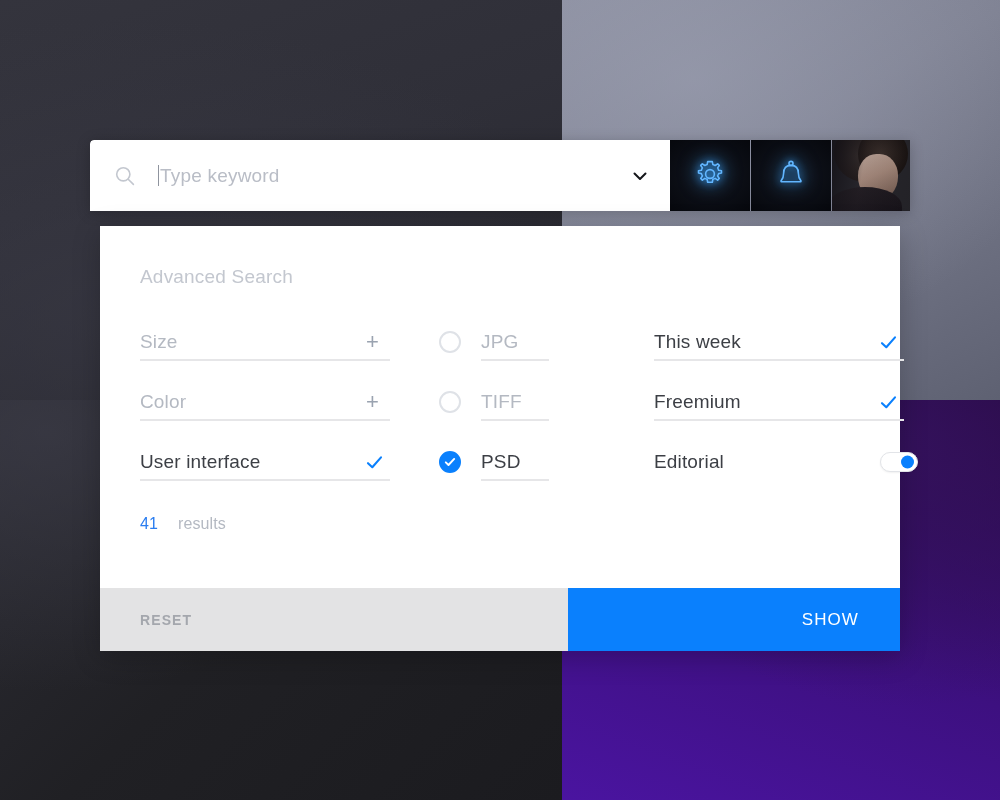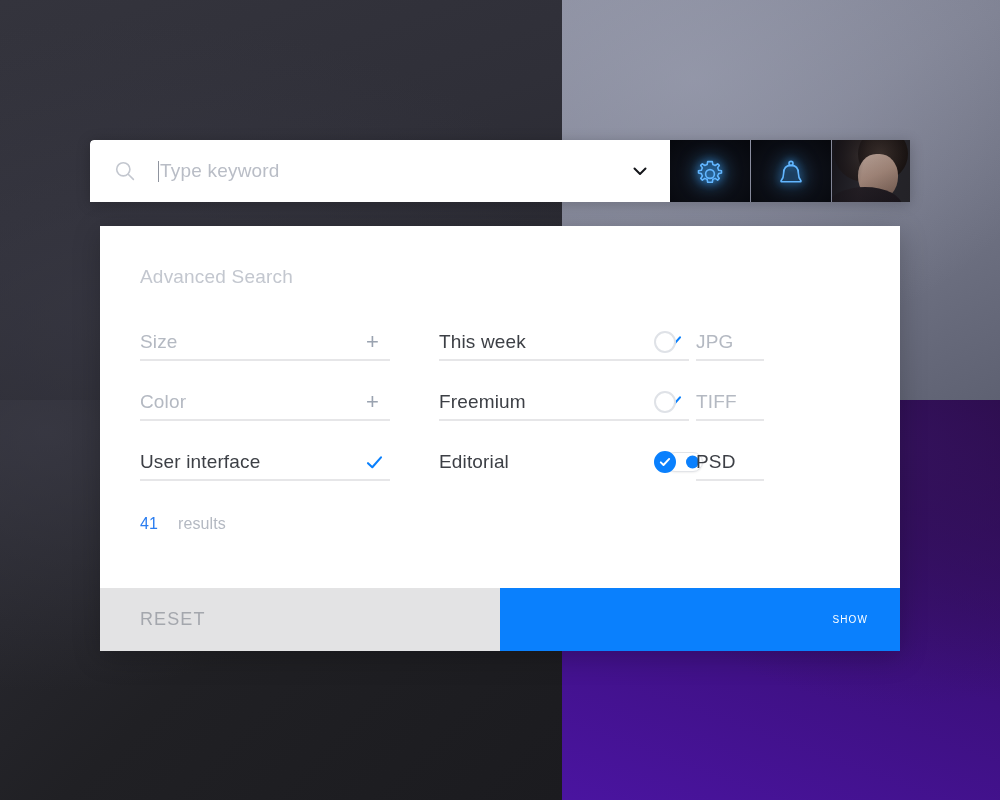--- a/index.html
+++ b/index.html
@@ -43,21 +43,21 @@
     left: 562px; top: 400px; width: 438px; height: 400px;
     background:
       radial-gradient(ellipse 420px 360px at 78% 12%, rgba(52,18,92,.9) 0%, rgba(52,18,92,0) 72%),
       linear-gradient(200deg, #26083f 0%, #3d1080 55%, #4a14a0 100%);
   }
 
   
   #topbar {
     position: absolute;
     left: 90px; top: 140px;
-    width: 820px; height: 62px;
+    width: 820px; height: 71px;
     display: flex;
     border-radius: 4px 0 0 0;
     overflow: hidden;
     box-shadow: 0 2px 14px rgba(0,0,0,.22);
   }
 
   #search-box {
     width: 580px;
     background: #ffffff;
     display: flex;
@@ -237,37 +237,37 @@
     margin-top: 12px;
     font-size: 16px;
     letter-spacing: .1px;
   }
   #results-count { color: #2a7df0; }
   #results-word { color: #b4b9c2; margin-left: 20px; }
 
   
   #panel-footer { display: flex; height: 63px; }
   #reset-button {
-    width: 400px;
+    width: 468px;
     background: #e3e3e4;
     display: flex; align-items: center;
     padding-left: 40px;
     color: #a4a7ad;
-    font-size: 18px;
+    font-size: 14px;
     letter-spacing: 1.1px;
-    font-weight: 400;
+    font-weight: 700;
     cursor: pointer;
   }
   #show-button {
     flex: 1 1 auto;
     background: #0a80fd;
     display: flex; align-items: center; justify-content: flex-end;
-    padding-right: 32px;
+    padding-right: 41px;
     color: #ffffff;
-    font-size: 10px;
+    font-size: 17px;
     letter-spacing: 1.1px;
     cursor: pointer;
   }
 </style>
 </head>
 <body>
 
 <div id="stage">
 
   <div class="bg-quad" id="bg-top-left"></div>
@@ -351,52 +351,20 @@
             <span class="f-label active">User interface</span>
             <span class="f-trail">
               <svg class="check-icon" viewBox="0 0 17 17" fill="none" xmlns="http://www.w3.org/2000/svg">
                 <path d="M2 9.2 L6.3 13.2 L15 3.4" stroke="#0a80fd" stroke-width="2.1" stroke-linecap="round" stroke-linejoin="round"></path>
               </svg>
             </span>
             <span class="underline"></span>
           </div>
         </div>
 
-        <div class="filter-col col-b">
-
-          <div class="filter-row">
-            <span class="f-label active">This week</span>
-            <span class="f-trail">
-              <svg class="check-icon" viewBox="0 0 17 17" fill="none" xmlns="http://www.w3.org/2000/svg">
-                <path d="M2 9.2 L6.3 13.2 L15 3.4" stroke="#0a80fd" stroke-width="2.1" stroke-linecap="round" stroke-linejoin="round"></path>
-              </svg>
-            </span>
-            <span class="underline"></span>
-          </div>
-
-          <div class="filter-row">
-            <span class="f-label active">Freemium</span>
-            <span class="f-trail">
-              <svg class="check-icon" viewBox="0 0 17 17" fill="none" xmlns="http://www.w3.org/2000/svg">
-                <path d="M2 9.2 L6.3 13.2 L15 3.4" stroke="#0a80fd" stroke-width="2.1" stroke-linecap="round" stroke-linejoin="round"></path>
-              </svg>
-            </span>
-            <span class="underline"></span>
-          </div>
-
-          <div class="filter-row">
-            <span class="f-label active">Editorial</span>
-            <span class="f-trail">
-              <span class="toggle">
-                <span class="knob"></span>
-              </span>
-            </span>
-          </div>
-        </div>
-
         <div class="filter-col col-c">
 
           <div class="filter-row">
             <span class="radio"></span>
             <span class="f-label muted">JPG</span>
             <span class="underline"></span>
           </div>
 
           <div class="filter-row">
             <span class="radio"></span>
@@ -407,20 +375,52 @@
           <div class="filter-row">
             <span class="radio checked">
               <svg viewBox="0 0 12 12" fill="none" xmlns="http://www.w3.org/2000/svg">
                 <path d="M1.8 6.3 L4.5 9 L10.2 2.9" stroke="#ffffff" stroke-width="1.9" stroke-linecap="round" stroke-linejoin="round"></path>
               </svg>
             </span>
             <span class="f-label active">PSD</span>
             <span class="underline"></span>
           </div>
         </div>
+
+        <div class="filter-col col-b">
+
+          <div class="filter-row">
+            <span class="f-label active">This week</span>
+            <span class="f-trail">
+              <svg class="check-icon" viewBox="0 0 17 17" fill="none" xmlns="http://www.w3.org/2000/svg">
+                <path d="M2 9.2 L6.3 13.2 L15 3.4" stroke="#0a80fd" stroke-width="2.1" stroke-linecap="round" stroke-linejoin="round"></path>
+              </svg>
+            </span>
+            <span class="underline"></span>
+          </div>
+
+          <div class="filter-row">
+            <span class="f-label active">Freemium</span>
+            <span class="f-trail">
+              <svg class="check-icon" viewBox="0 0 17 17" fill="none" xmlns="http://www.w3.org/2000/svg">
+                <path d="M2 9.2 L6.3 13.2 L15 3.4" stroke="#0a80fd" stroke-width="2.1" stroke-linecap="round" stroke-linejoin="round"></path>
+              </svg>
+            </span>
+            <span class="underline"></span>
+          </div>
+
+          <div class="filter-row">
+            <span class="f-label active">Editorial</span>
+            <span class="f-trail">
+              <span class="toggle">
+                <span class="knob"></span>
+              </span>
+            </span>
+          </div>
+        </div>
       </div>
 
       <div id="results-line">
         <span id="results-count">41</span><span id="results-word">results</span>
       </div>
     </div>
 
     <div id="panel-footer">
       <div id="reset-button">RESET</div>
       <div id="show-button">SHOW</div>

